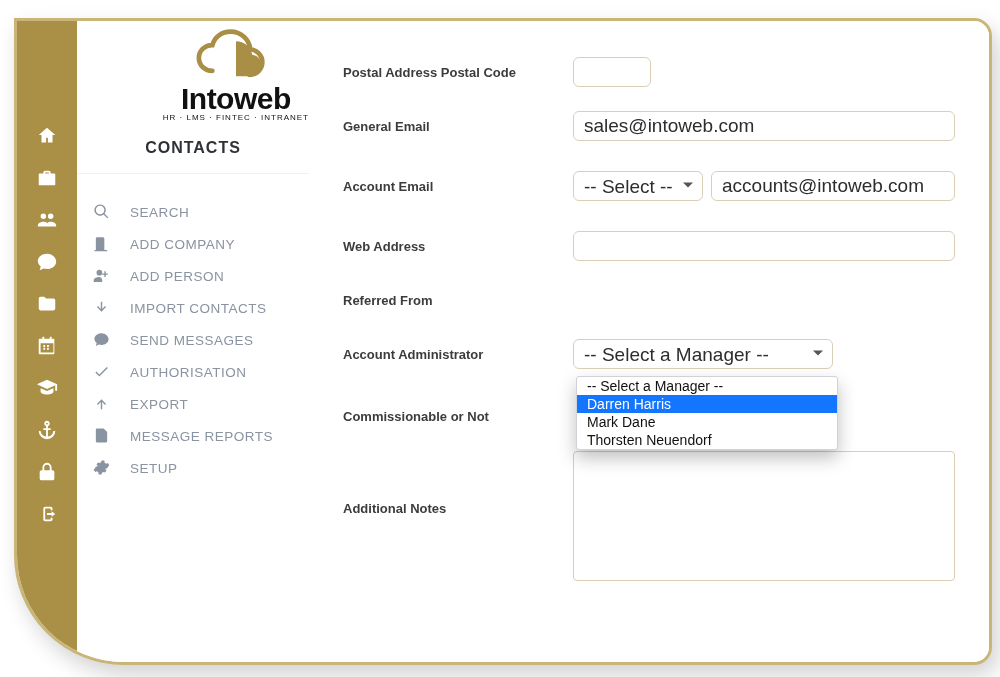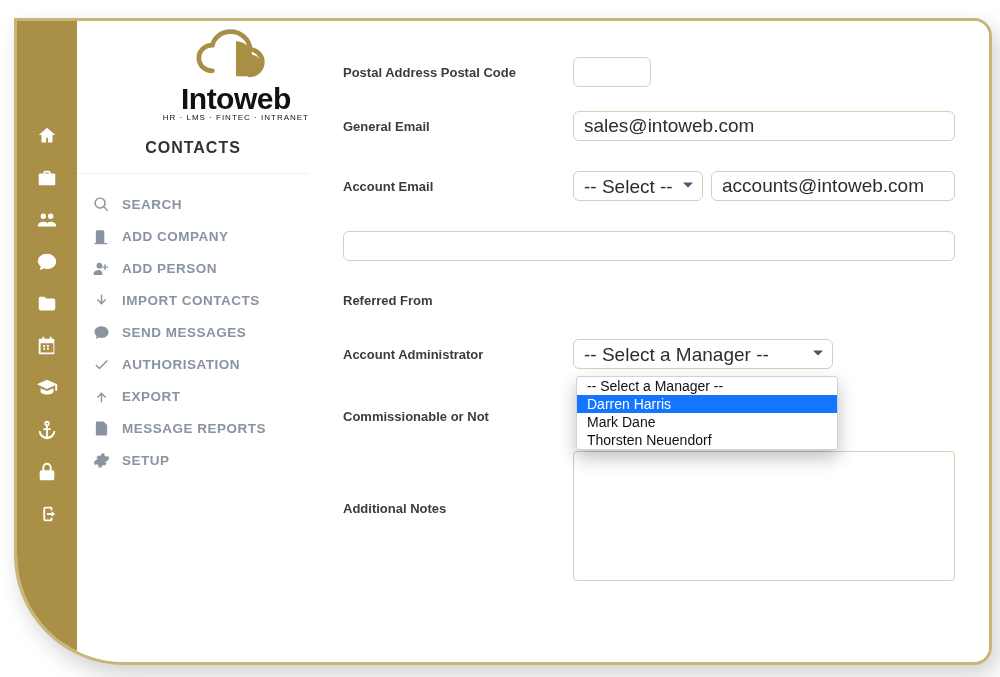--- a/index.html
+++ b/index.html
@@ -53,22 +53,22 @@
   }
   .tagline{
     font-family:Arial,sans-serif;font-size:8px;letter-spacing:1px;color:#111;margin-top:2px;
   }
   .module-title{
     text-align:center;font-weight:700;color:#2e3136;font-size:16px;letter-spacing:1px;
     padding:10px 0 16px 0;border-bottom:1px solid #eef0f2;
   }
   .menu{padding:14px 10px 0 16px}
   .menu .mi{
-    display:flex;align-items:center;gap:12px;height:32px;
-    color:var(--sidebar-text);font-weight:700;font-size:13.5px;letter-spacing:.5px;
+    display:flex;align-items:flex-end;gap:20px;height:32px;
+    color:var(--sidebar-text);font-weight:400;font-size:13.5px;letter-spacing:.5px;
     cursor:pointer;
   }
   .menu .mi svg{width:17px;height:17px;fill:var(--sidebar-text);flex:0 0 17px}
 
   .main{
     position:absolute;left:292px;right:0;top:0;bottom:0;background:#fff;
     padding:24px 34px 8px 34px;box-sizing:border-box;overflow:hidden;
   }
   .row{display:flex;align-items:center;min-height:54px}
   .lbl{width:230px;color:var(--label);font-weight:700;font-size:13px}
@@ -247,20 +247,21 @@
           <span class="select-wrap" style="width:130px">
             <select class="select" style="width:130px">
               <option>-- Select --</option>
             </select>
           </span>
           <input class="input" value="accounts@intoweb.com" style="">
         </div>
       </div>
 
       <div class="row">
+        <div class="lbl">Web Address</div>
         <div class="fld"><input class="input" value="" style=""></div>
       </div>
 
       <div class="row">
         <div class="lbl">Referred From</div>
       </div>
 
       <div class="row" id="rowAdmin">
         <div class="lbl">Account Administrator</div>
         <div class="fld">

